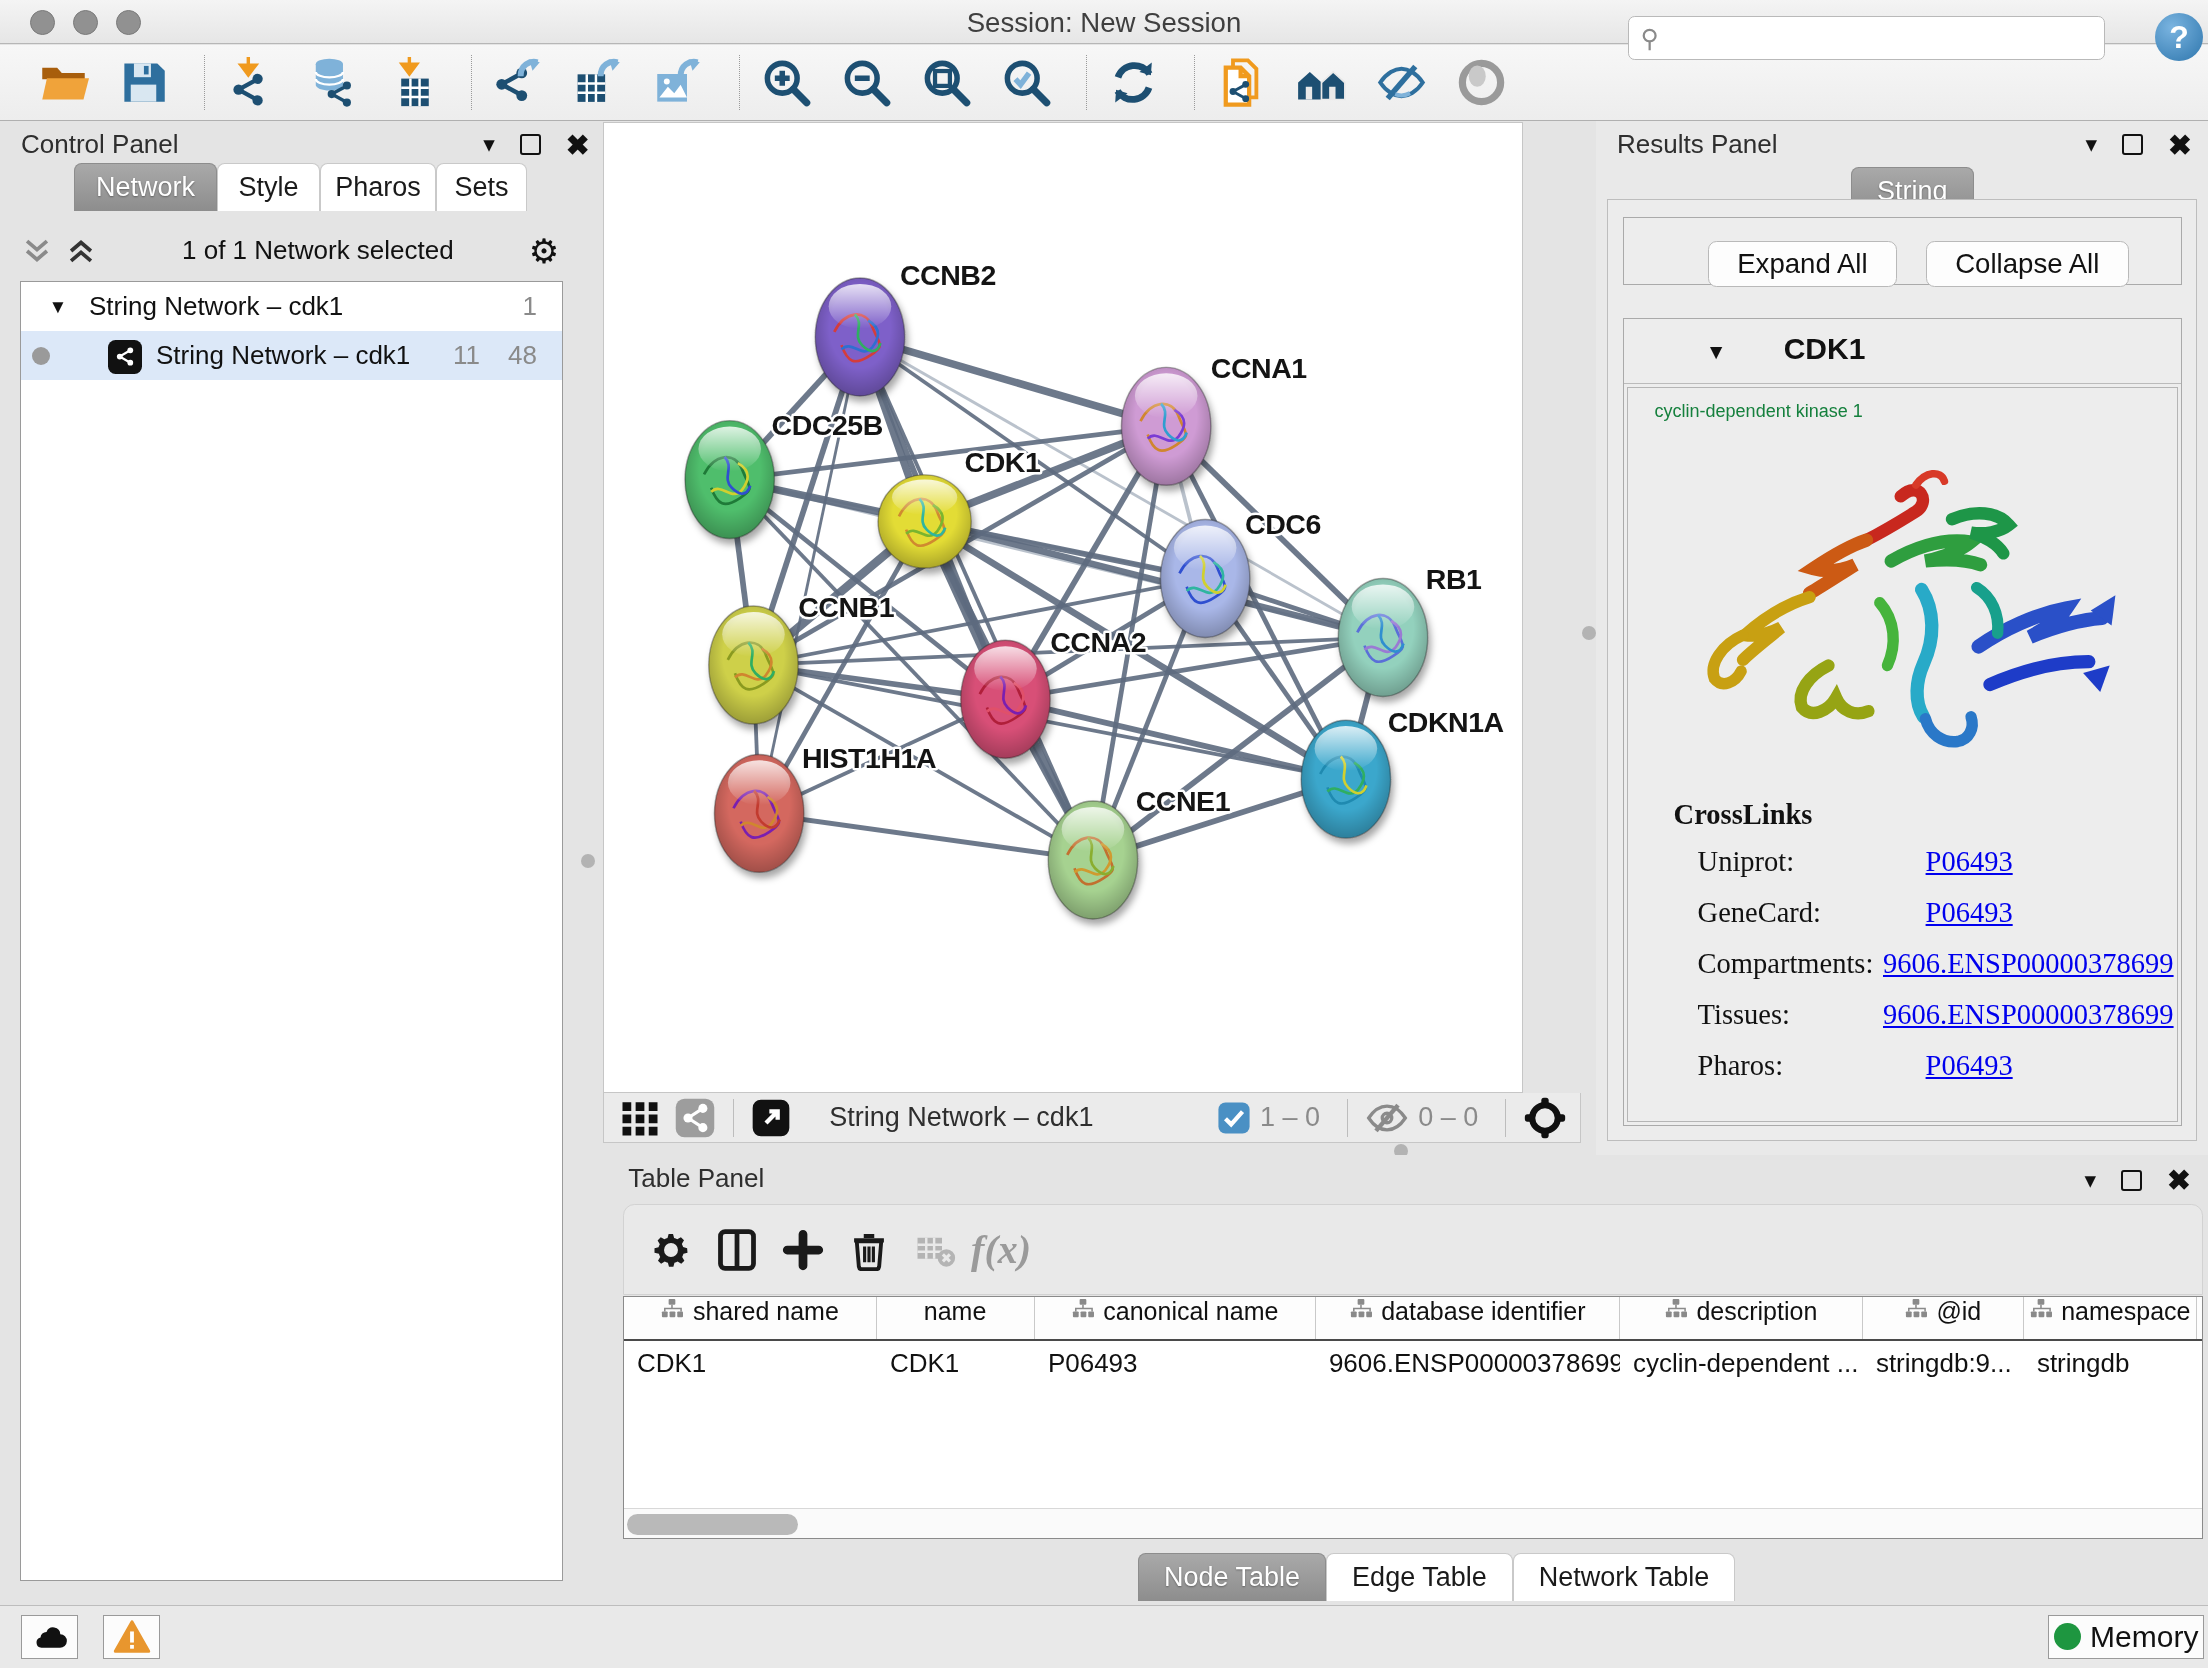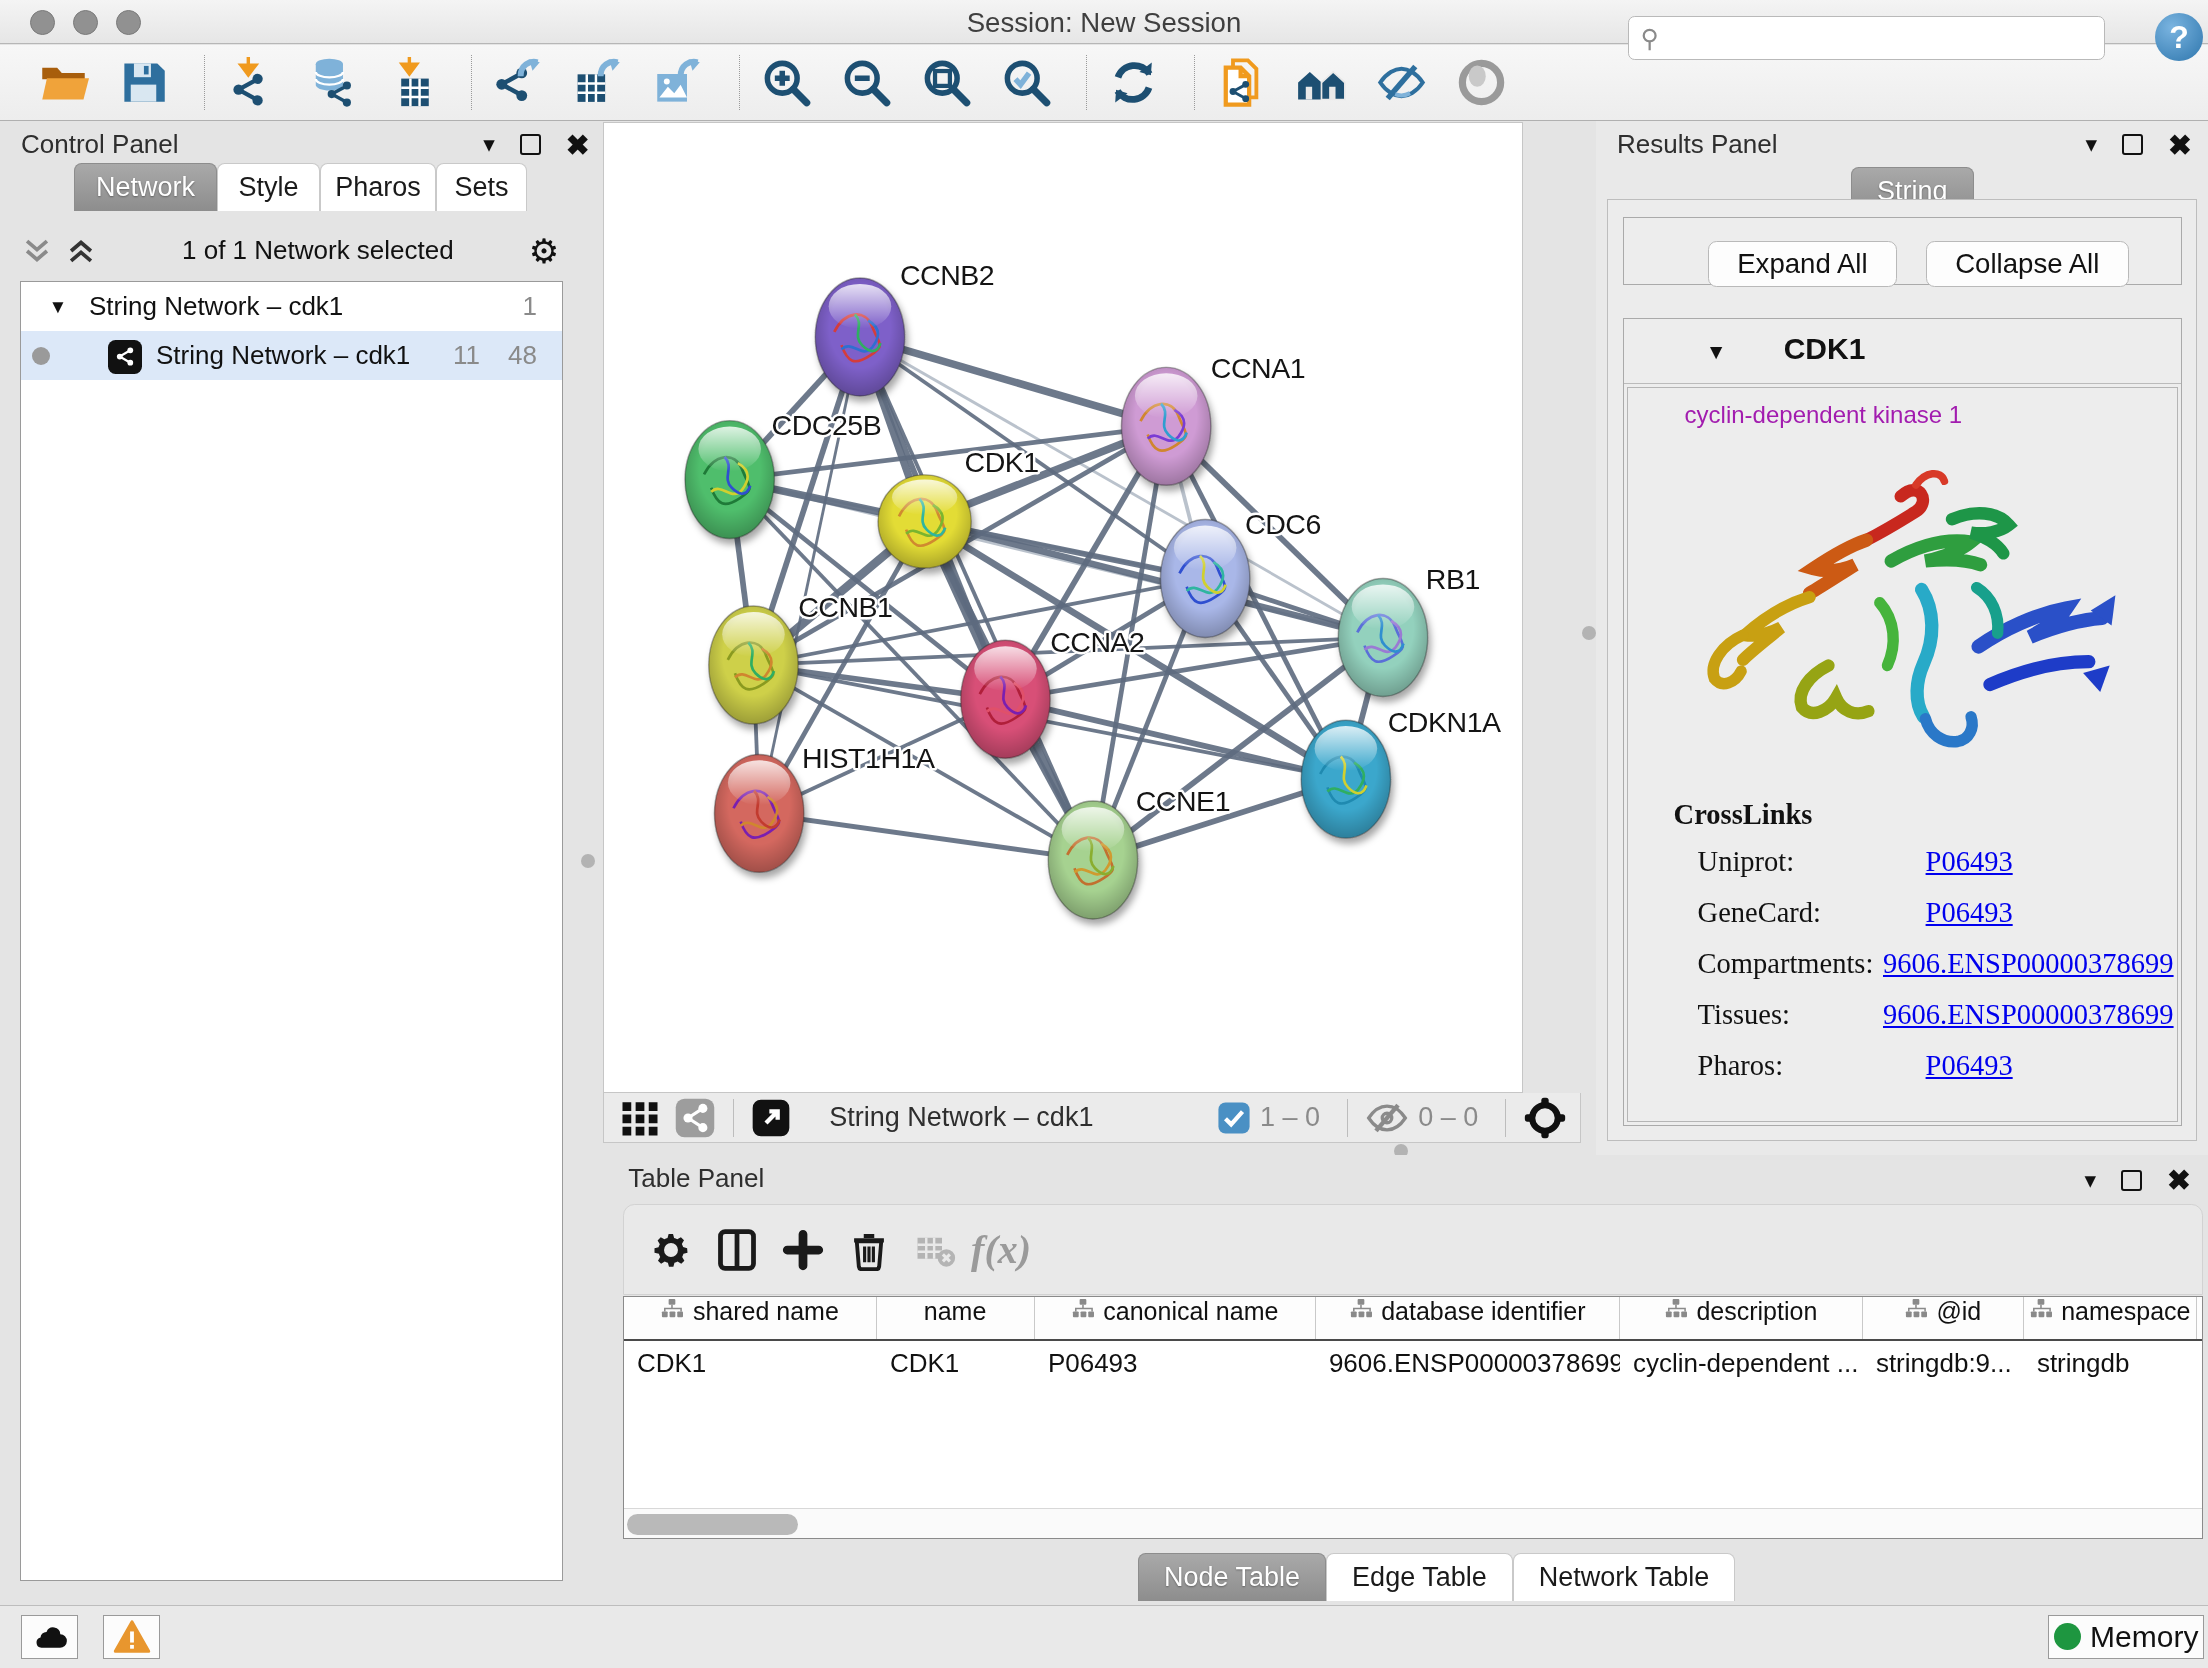--- a/index.html
+++ b/index.html
@@ -67,21 +67,21 @@
     background:#9a9a9a; }
   .tree-row .share-badge { position:absolute; left:87px; top:8.6px; width:34px; height:34px;
     border-radius:7.6px; background:#111; display:flex; align-items:center; justify-content:center; }
   .tree-row .share-badge svg { width:23px; height:23px; }
   .tree-row .lbl2 { position:absolute; left:135px; }
   .tree-row .cnt-b { position:absolute; right:82px; color:#8a8a8a; }
   .tree-row .cnt-c { position:absolute; right:25px; color:#8a8a8a; }
 
   
   .net-canvas { position:absolute; left:603px; top:122px; width:920px; height:971px;
-    background:#fff; border:1px solid #c6c6c6; }
+    background:#fff; border:1px solid #c6c6c6;font-weight:bold; }
   .net-toolbar { position:absolute; left:603px; top:1093px; width:978px; height:50px;
     background:#ebebeb; border:1px solid #c6c6c6; border-top:none; display:flex; align-items:center; }
   .nt-icon { display:inline-flex; align-items:center; justify-content:center; cursor:pointer; }
   .nt-sep { width:0; height:38px; border-left:1px solid #bdbdbd; margin:0 17px; }
   .nt-title { font-size:27px; color:#2e2e2e; margin-left:38px; flex:1; }
   .nt-count { font-size:27px; color:#8a8a8a; margin:0 9.5px; }
   .splitter-dot { position:absolute; width:14.3px; height:14.3px; border-radius:50%; background:#b3b3b3; }
 
   
   .results-panel { position:absolute; left:1596px; top:121px; width:613px; height:1034px; background:#e9e9e9; }
@@ -96,21 +96,21 @@
     border:1px solid #b9b9b9; border-radius:8.6px; font-size:27.6px; color:#111;
     display:flex; align-items:center; cursor:pointer; }
   .rp-btn.expand { left:84px; }
   .rp-btn.collapse { left:302px; }
   .rp-content { position:absolute; left:14.3px; top:118px; width:559px; height:808px;
     background:#ededed; border:1px solid #aaa; }
   .rp-sec-head { position:relative; height:65px; border-bottom:1px solid #bbb; }
   .rp-sec-head .tri { position:absolute; left:82px; top:21px; font-size:21px; color:#111; cursor:pointer; }
   .rp-sec-head .nm { position:absolute; left:160px; top:13.3px; font-size:30px; font-weight:bold; color:#111; }
   .rp-sec-body { position:absolute; left:2.9px; top:68px; right:2.9px; bottom:2.9px; border:1px solid #b5b5b5; }
-  .rp-desc { position:absolute; left:27px; top:13.3px; font-size:24px; color:#a21caf;margin-left:30px; }
+  .rp-desc { position:absolute; left:27px; top:13.3px; font-size:18px; color:#15803d; }
   .rp-protein { position:absolute; left:48px; top:59px; }
   .xl-head { position:absolute; left:46px; top:411px; font-size:28.5px; font-weight:bold;
     font-family:"Liberation Serif", serif; color:#111; }
   .xl-rows { position:absolute; left:70px; top:458px; width:476px; }
   .xl-row { display:flex; height:51px; align-items:flex-start;
     font-family:"Liberation Serif", serif; font-size:28.5px; }
   .xl-label { width:228px; color:#111; }
   .xl-link { color:#0000ee; text-decoration:underline; cursor:pointer; }
 
   

